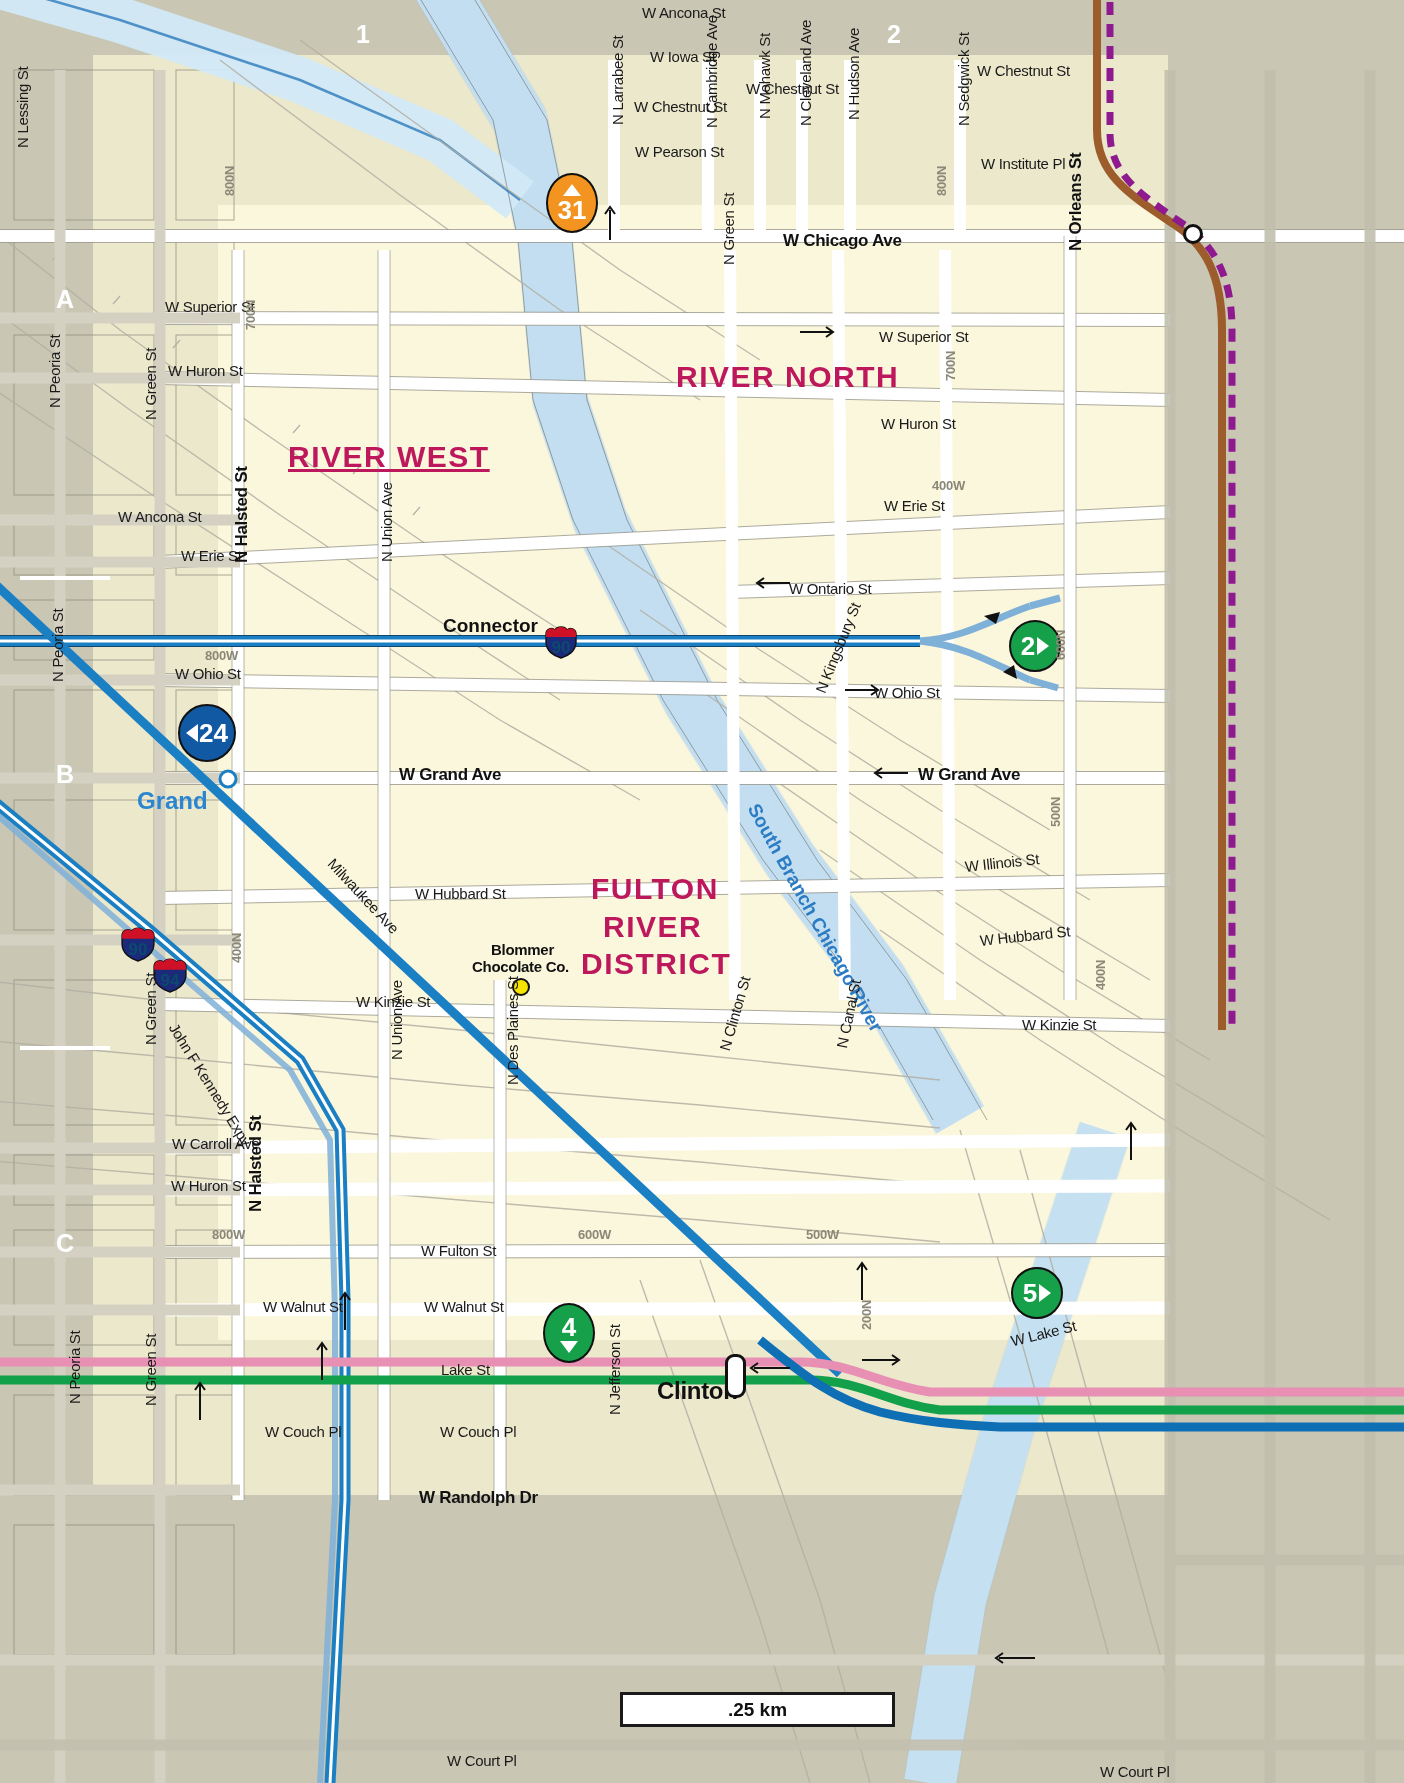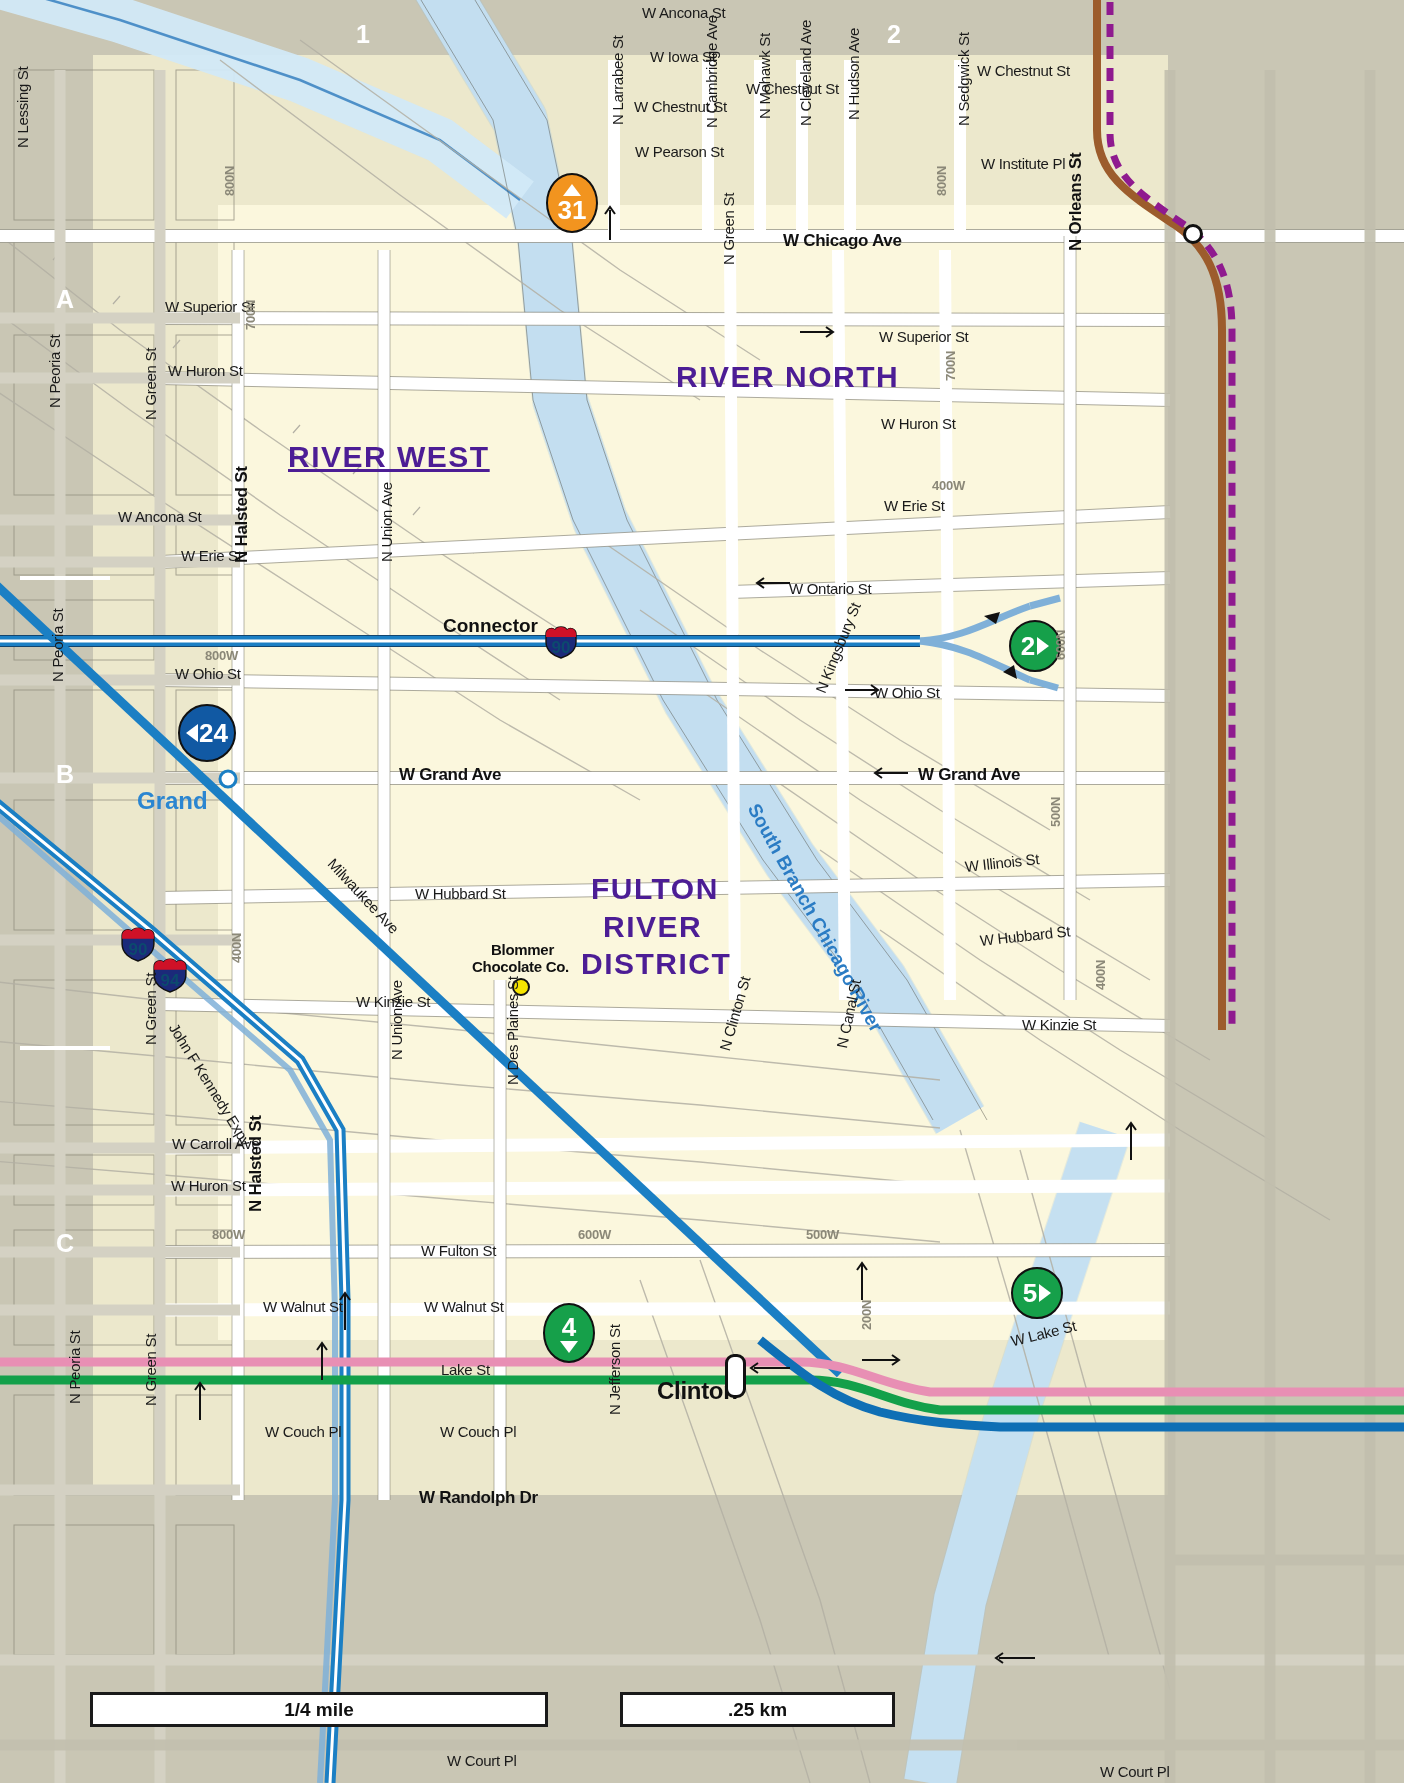--- a/index.html
+++ b/index.html
@@ -6,21 +6,21 @@
   body{font-family:"Liberation Sans",sans-serif;}
   #map{position:relative;width:1404px;height:1783px;overflow:hidden;background:#c9c6b4;}
   #map svg{position:absolute;left:0;top:0;}
   .lbl{position:absolute;white-space:nowrap;pointer-events:none;}
   
   .st{font-size:15px;color:#1a1a1a;font-family:"Liberation Sans",sans-serif;letter-spacing:-0.3px;}
   .st-b{font-size:17px;font-weight:bold;color:#111;letter-spacing:-0.3px;}
   
   .gridnum{font-size:13px;color:#8b8878;font-weight:bold;letter-spacing:-0.2px;}
   
-  .hood{font-size:30px;font-weight:bold;color:#4c1d95;letter-spacing:1.5px;}
+  .hood{font-size:30px;font-weight:bold;color:#be185d;letter-spacing:1.5px;}
   
   .gref{font-size:25px;font-weight:bold;color:#ffffff;}
   
   .marker{position:absolute;border-radius:50%;border:2.5px solid #111;display:flex;align-items:center;justify-content:center;box-sizing:border-box;color:#fff;font-weight:bold;}
   .mk-orange{background:#f2941f;}
   .mk-green{background:#16a04a;}
   .mk-blue{background:#1159a3;}
   .mk-num{font-size:26px;line-height:1;}
   .tri{width:0;height:0;}
   .tri-up{border-left:9px solid transparent;border-right:9px solid transparent;border-bottom:12px solid #fff;}
@@ -321,23 +321,20 @@
   <div class="marker mk-green" style="left:543px;top:1303px;width:52px;height:60px;flex-direction:column;gap:1px;">
     <div class="mk-num">4</div>
     <div class="tri tri-down"></div>
   </div>
 
   <div class="marker mk-green" style="left:1011px;top:1267px;width:52px;height:52px;gap:2px;">
     <div class="mk-num">5</div>
     <div class="tri tri-right"></div>
   </div>
 
-  <div class="scalebar" style="left:90px;top:1692px;width:458px;height:35px;">
-    <span>1/4 mile</span>
-  </div>
   <div class="scalebar" style="left:620px;top:1692px;width:275px;height:35px;">
     <span>.25 km</span>
   </div>
 
   <div id="street-labels">
       <div class="lbl st" style="left: 14px; top: 148px; transform: rotate(-90deg); transform-origin: 0px 0px;">N Lessing St</div>
       <div class="lbl st" style="left: 642px; top: 4px;">W Ancona St</div>
       <div class="lbl st" style="left: 650px; top: 48px;">W Iowa St</div>
       <div class="lbl st" style="left: 746px; top: 80px;">W Chestnut St</div>
       <div class="lbl st" style="left: 634px; top: 98px;">W Chestnut St</div>

